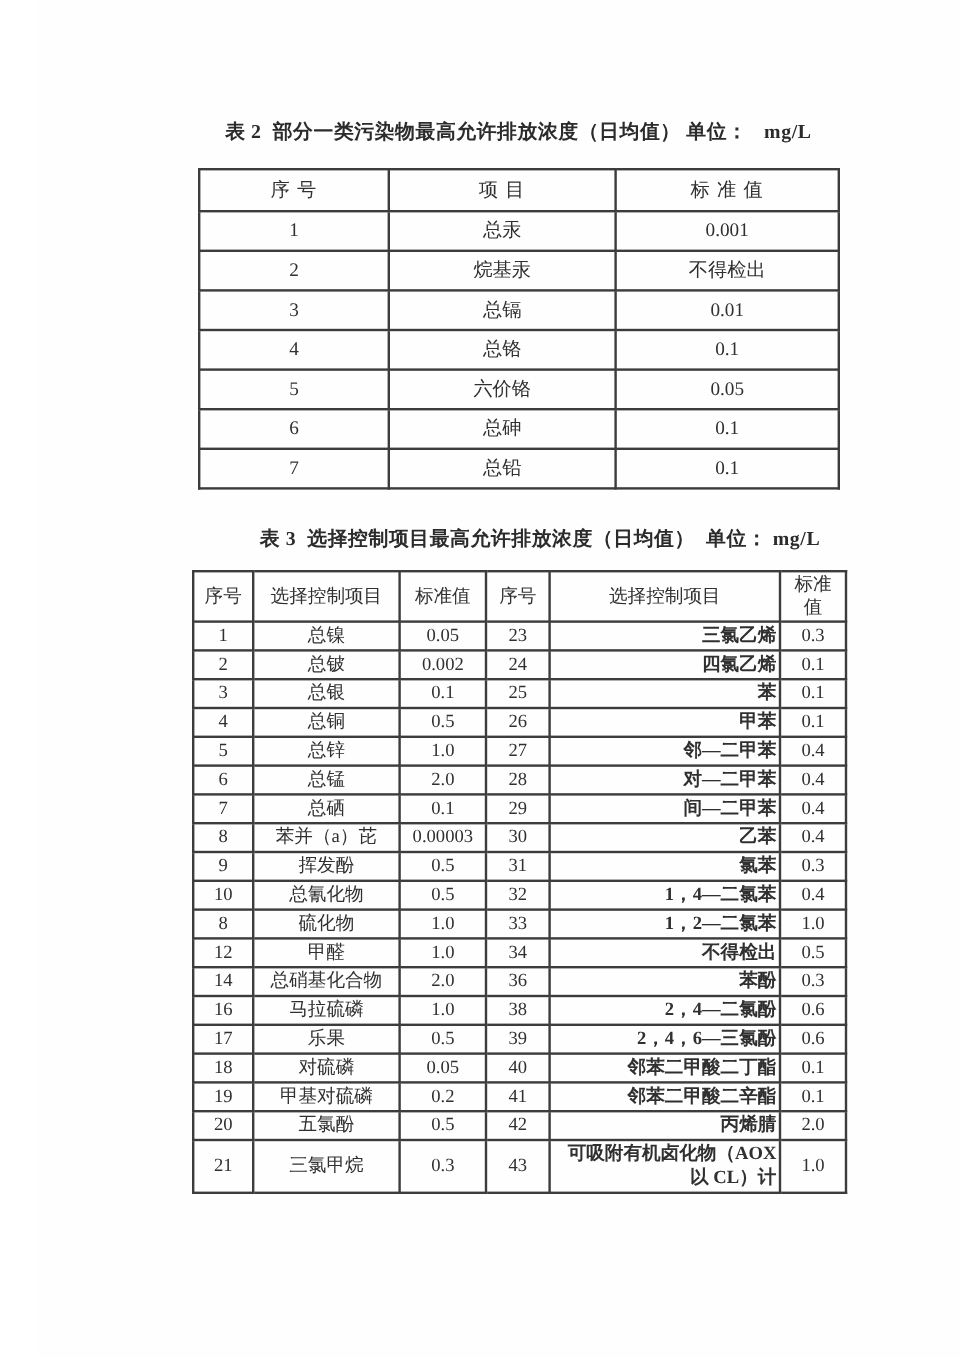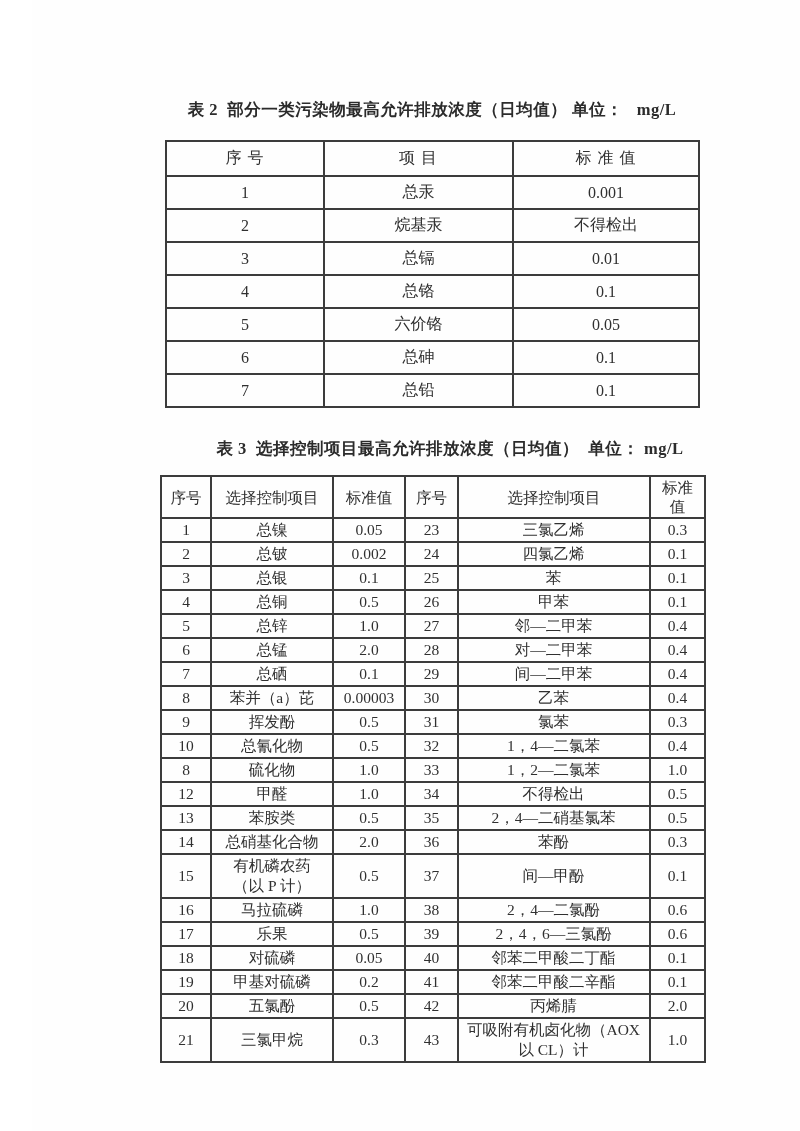--- a/index.html
+++ b/index.html
@@ -72,22 +72,23 @@
     font-size: 15.5px;
     line-height: 19px;
   }
   #table3 td {
     height: 22px;
     font-size: 15.5px;
     line-height: 20px;
     padding: 1px 2px;
   }
   #table3 td:nth-child(5) {
-    text-align: center;
+    text-align: right;
     padding-left: 1px;
+    font-weight: bold;
   }
 </style>
 </head>
 <body>
 
 <div class="page">
 
   <div id="title2" class="tbl-title">表 2  部分一类污染物最高允许排放浓度（日均值） 单位：   mg/L</div>
 
   <table id="table2">
@@ -255,45 +256,28 @@
         </tr>
         <tr>
           <td>12</td>
           <td>甲醛</td>
           <td>1.0</td>
           <td>34</td>
           <td>不得检出</td>
           <td>0.5</td>
         </tr>
         <tr>
-          <td>13</td>
-          <td>苯胺类</td>
-          <td>0.5</td>
-          <td>35</td>
-          <td>2，4—二硝基氯苯</td>
-          <td>0.5</td>
-        </tr>
-        <tr>
           <td>14</td>
           <td>总硝基化合物</td>
           <td>2.0</td>
           <td>36</td>
           <td>苯酚</td>
           <td>0.3</td>
         </tr>
         <tr>
-          <td>15</td>
-          <td>有机磷农药
-（以 P 计）</td>
-          <td>0.5</td>
-          <td>37</td>
-          <td>间—甲酚</td>
-          <td>0.1</td>
-        </tr>
-        <tr>
           <td>16</td>
           <td>马拉硫磷</td>
           <td>1.0</td>
           <td>38</td>
           <td>2，4—二氯酚</td>
           <td>0.6</td>
         </tr>
         <tr>
           <td>17</td>
           <td>乐果</td>

